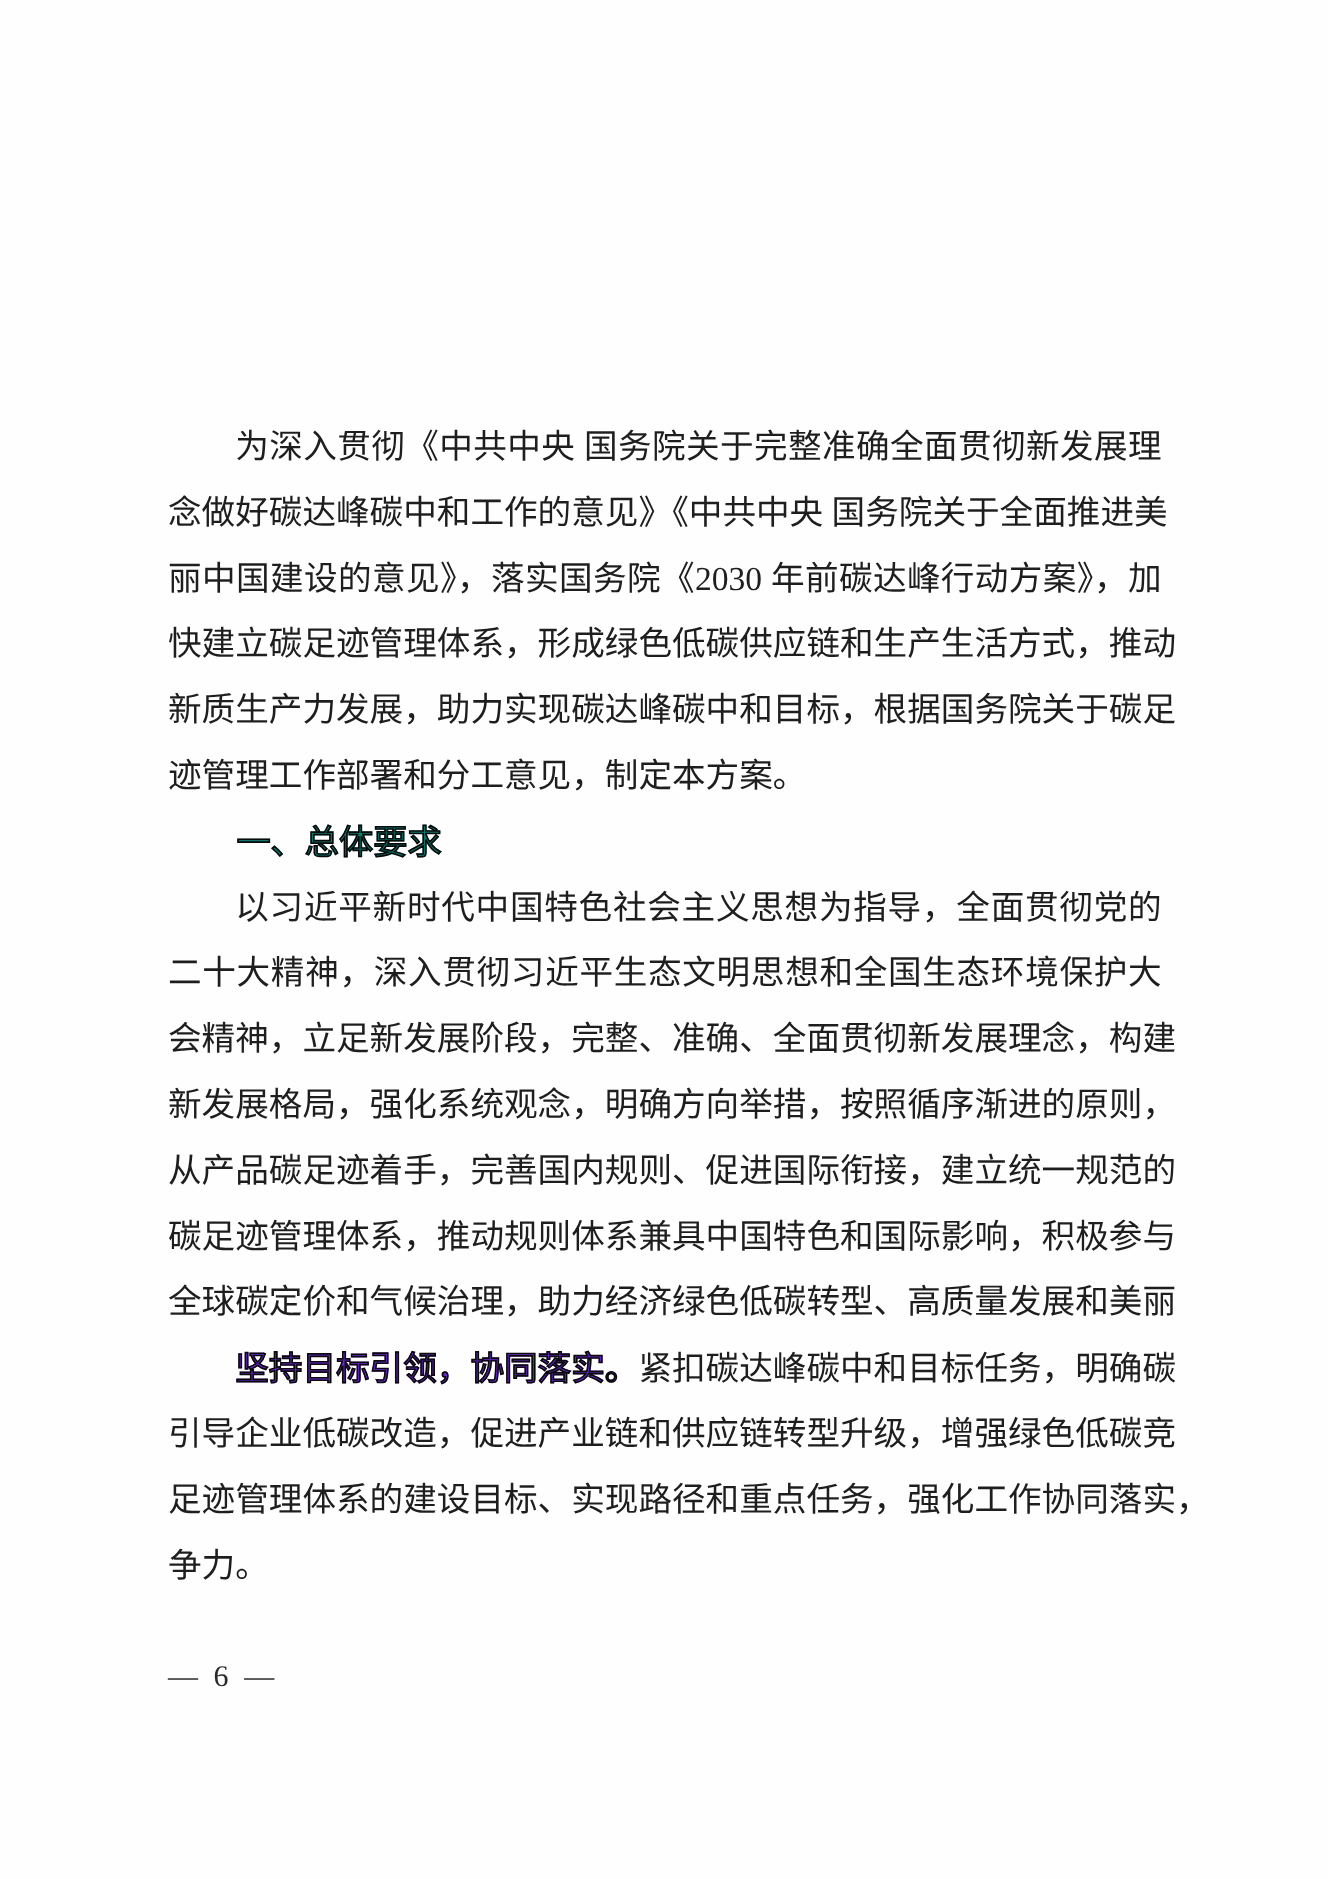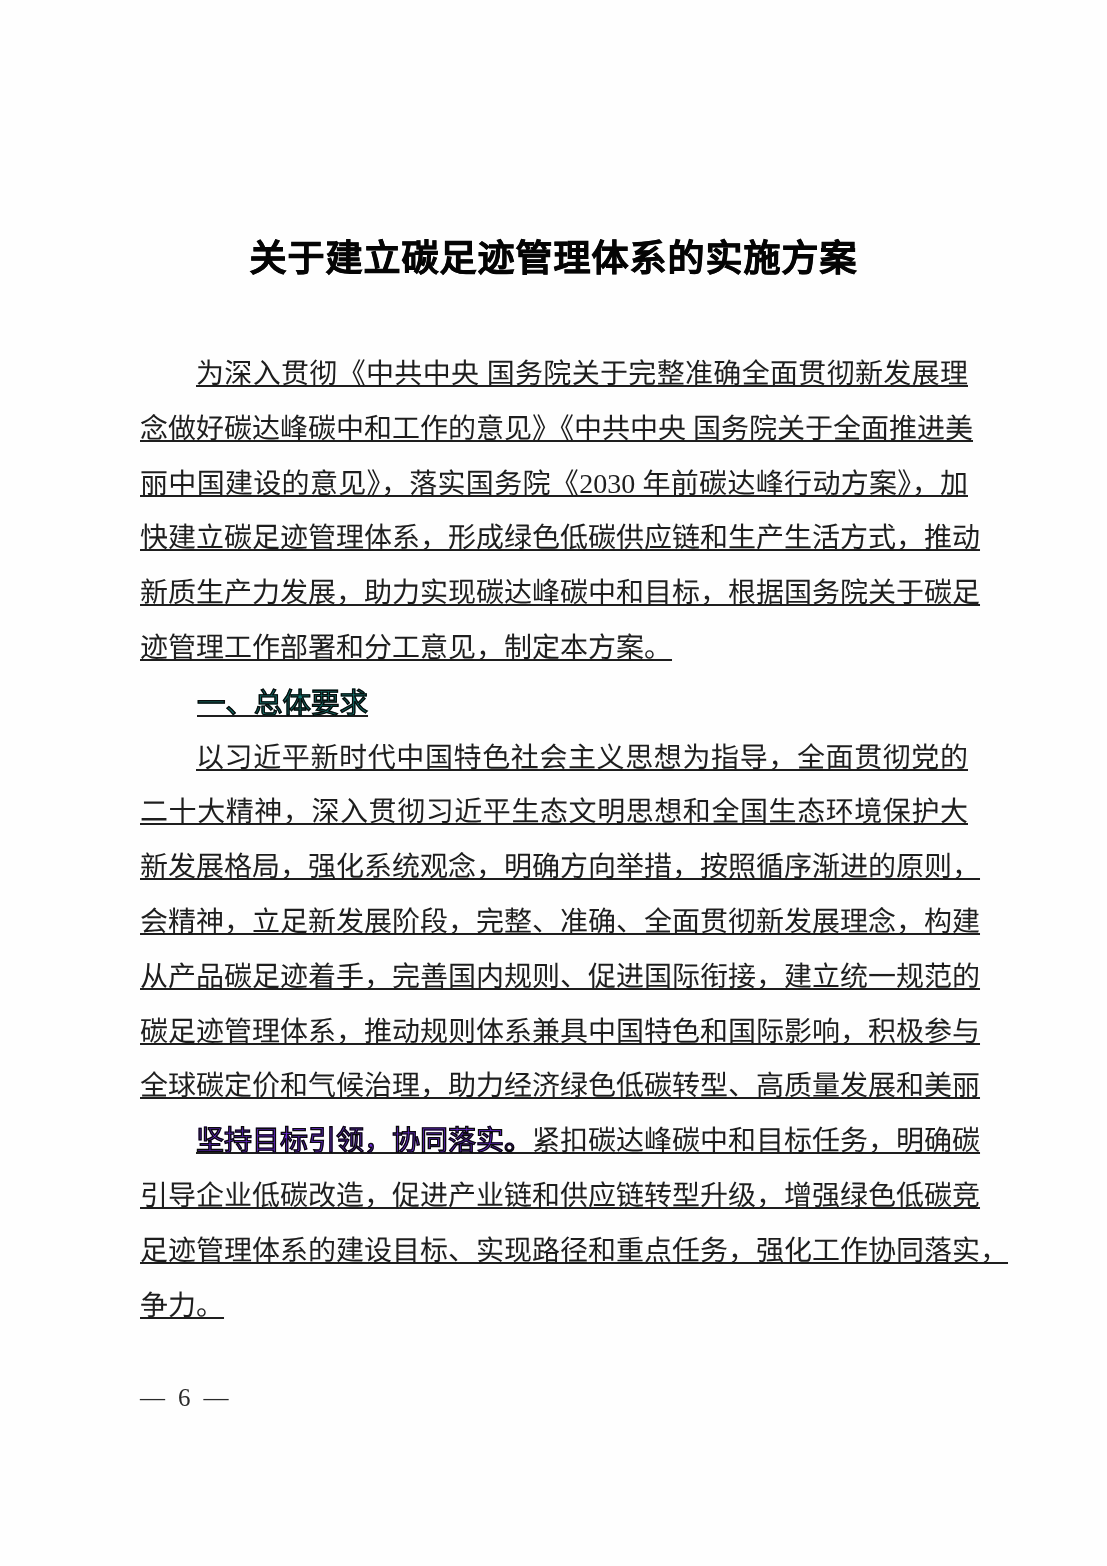--- a/index.html
+++ b/index.html
@@ -29,21 +29,20 @@
     font-weight: 700;
     letter-spacing: 1px;
     color: #050505;
     -webkit-text-stroke: 0.6px #050505;
   }
   .doc-body {
     position: absolute;
     top: 347px;
     left: 140px;
     width: 828px;
-    text-decoration: underline;
   }
   .line {
     height: 54.8px;
     line-height: 54.8px;
     font-size: 28px;
     text-align: justify;
     text-align-last: justify;
     white-space: nowrap;
     color: #1e1e1e;
   }
@@ -82,37 +81,36 @@
   .page-footer .num {
     display: inline-block;
     margin: 0 13px;
   }
 </style>
 </head>
 <body>
 
 <div class="page">
 
-  <h1 class="doc-title">关于建立碳足迹管理体系的实施方案</h1>
 
   <div class="doc-body">
 
     <div class="line indent">为深入贯彻《中共中央 国务院关于完整准确全面贯彻新发展理</div>
     <div class="line">念做好碳达峰碳中和工作的意见》《中共中央 国务院关于全面推进美</div>
     <div class="line">丽中国建设的意见》，落实国务院《2030 年前碳达峰行动方案》，加</div>
     <div class="line">快建立碳足迹管理体系，形成绿色低碳供应链和生产生活方式，推动</div>
     <div class="line">新质生产力发展，助力实现碳达峰碳中和目标，根据国务院关于碳足</div>
     <div class="line para-end">迹管理工作部署和分工意见，制定本方案。</div>
 
     <div class="line heading">一、总体要求</div>
 
     <div class="line indent">以习近平新时代中国特色社会主义思想为指导，全面贯彻党的</div>
     <div class="line">二十大精神，深入贯彻习近平生态文明思想和全国生态环境保护大</div>
+    <div class="line">会精神，立足新发展阶段，完整、准确、全面贯彻新发展理念，构建</div>
     <div class="line">新发展格局，强化系统观念，明确方向举措，按照循序渐进的原则，</div>
-    <div class="line">会精神，立足新发展阶段，完整、准确、全面贯彻新发展理念，构建</div>
     <div class="line">从产品碳足迹着手，完善国内规则、促进国际衔接，建立统一规范的</div>
     <div class="line">碳足迹管理体系，推动规则体系兼具中国特色和国际影响，积极参与</div>
     <div class="line">全球碳定价和气候治理，助力经济绿色低碳转型、高质量发展和美丽</div>
 
     <div class="line indent">
       <span class="bold-lead">坚持目标引领，协同落实。</span><span>紧扣碳达峰碳中和目标任务，明确碳</span>
     </div>
     <div class="line">引导企业低碳改造，促进产业链和供应链转型升级，增强绿色低碳竞</div>
     <div class="line">足迹管理体系的建设目标、实现路径和重点任务，强化工作协同落实，</div>
     <div class="line para-end">争力。</div>

